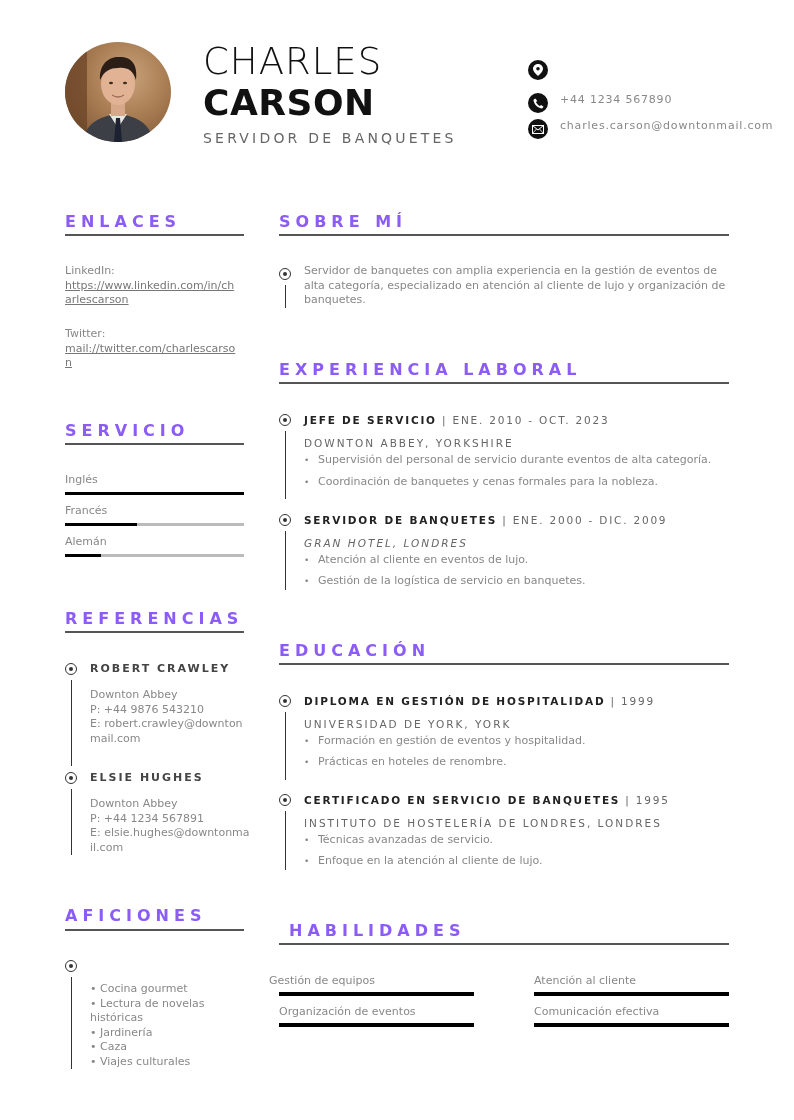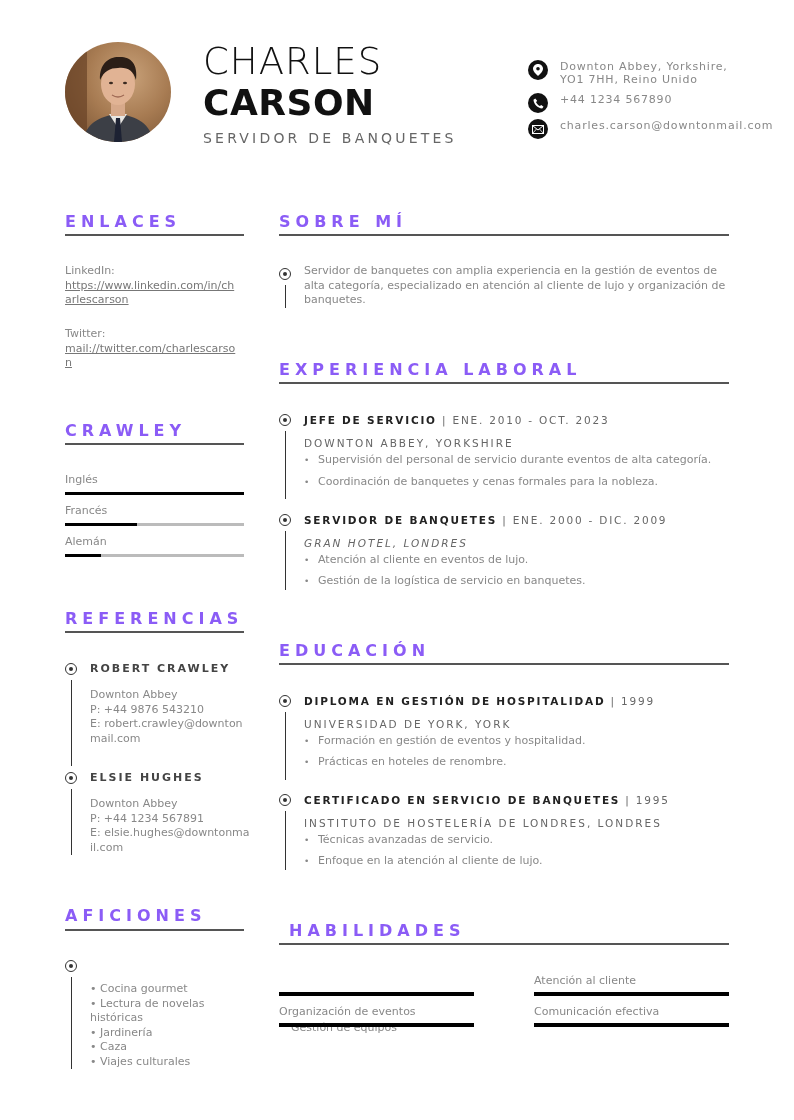--- a/index.html
+++ b/index.html
@@ -74,21 +74,20 @@
 <div class="abs last-name">CARSON</div>
 <div class="abs job-title">SERVIDOR DE BANQUETES</div>
 
 <div class="abs contact-row" style="top:60px;">
   <div class="contact-icon">
     <svg width="10" height="12" viewBox="0 0 10 12">
         <path d="M5 0 C2 0 0 2.2 0 4.8 C0 8 5 12 5 12 C5 12 10 8 10 4.8 C10 2.2 8 0 5 0 Z" fill="#fff"></path>
         <circle cx="5" cy="4.8" r="1.8" fill="#111"></circle>
       </svg>
   </div>
-  <div class="contact-text">Downton Abbey, Yorkshire, YO1 7HH, Reino Unido</div>
 </div>
 <div class="abs contact-row" style="top:93px;">
   <div class="contact-icon">
     <svg width="11" height="11" viewBox="0 0 12 12">
         <path d="M2.5 0.5 L4.5 3 L3.3 4.5 C4 6 6 8 7.5 8.7 L9 7.5 L11.5 9.5 L10 11.5 C5 11 1 7 0.5 2 Z" fill="#fff"></path>
       </svg>
   </div>
   <div class="contact-text">+44 1234 567890</div>
 </div>
 <div class="abs contact-row" style="top:119px;">
@@ -106,21 +105,21 @@
 <div class="abs sec-rule" style="left:65px; top:234px; width:179px;"></div>
 
 <div class="abs small" style="left:65px; top:264px;">LinkedIn:</div>
 <div class="abs small link" style="left:65px; top:278.5px;">https://www.linkedin.com/in/ch</div>
 <div class="abs small link" style="left:65px; top:293px;">arlescarson</div>
 
 <div class="abs small" style="left:65px; top:327px;">Twitter:</div>
 <div class="abs small link" style="left:65px; top:341.5px;">mail://twitter.com/charlescarso</div>
 <div class="abs small link" style="left:65px; top:356px;">n</div>
 
-<div class="abs sec-head" style="left:65px; top:421px;">CRAWLEY</div>
+<div class="abs sec-head" style="left:65px; top:421px;">SERVICIO</div>
 <div class="abs sec-rule" style="left:65px; top:443px; width:179px;"></div>
 
 <div class="abs small" style="left:65px; top:473px;">Inglés</div>
 <div class="abs bar-track" style="left:65px; top:492px;">
     <div class="bar-fill" style="width:100%;"></div>
   </div>
 <div class="abs small" style="left:65px; top:504px;">Francés</div>
 <div class="abs bar-track" style="left:65px; top:523px;">
     <div class="bar-fill" style="width:40%;"></div>
   </div>
@@ -205,20 +204,20 @@
 <div class="abs item-title" style="left:304px; top:794px;">
   <span>CERTIFICADO EN SERVICIO DE BANQUETES</span><span class="sep"> | </span><span class="date">1995</span>
 </div>
 <div class="abs item-sub" style="left:304px; top:817px;">INSTITUTO DE HOSTELERÍA DE LONDRES, LONDRES</div>
 <div class="abs bullet" style="left:304px; top:833px;">Técnicas avanzadas de servicio.</div>
 <div class="abs bullet" style="left:304px; top:854px;">Enfoque en la atención al cliente de lujo.</div>
 
 <div class="abs sec-head" style="left:279px; top:921px;margin-left:10px;">HABILIDADES</div>
 <div class="abs sec-rule" style="left:279px; top:943px; width:450px;"></div>
 
-<div class="abs skill-label" style="left:291px; top:974px;margin-top:47px;">Gestión de equipos</div>
+<div class="abs skill-label" style="left:269px; top:974px;">Gestión de equipos</div>
 <div class="abs skill-bar" style="left:279px; top:992px;"></div>
 <div class="abs skill-label" style="left:534px; top:974px;">Atención al cliente</div>
 <div class="abs skill-bar" style="left:534px; top:992px;"></div>
 <div class="abs skill-label" style="left:279px; top:1005px;">Organización de eventos</div>
 <div class="abs skill-bar" style="left:279px; top:1023px;"></div>
 <div class="abs skill-label" style="left:534px; top:1005px;">Comunicación efectiva</div>
 <div class="abs skill-bar" style="left:534px; top:1023px;"></div>
 
 </body></html>

